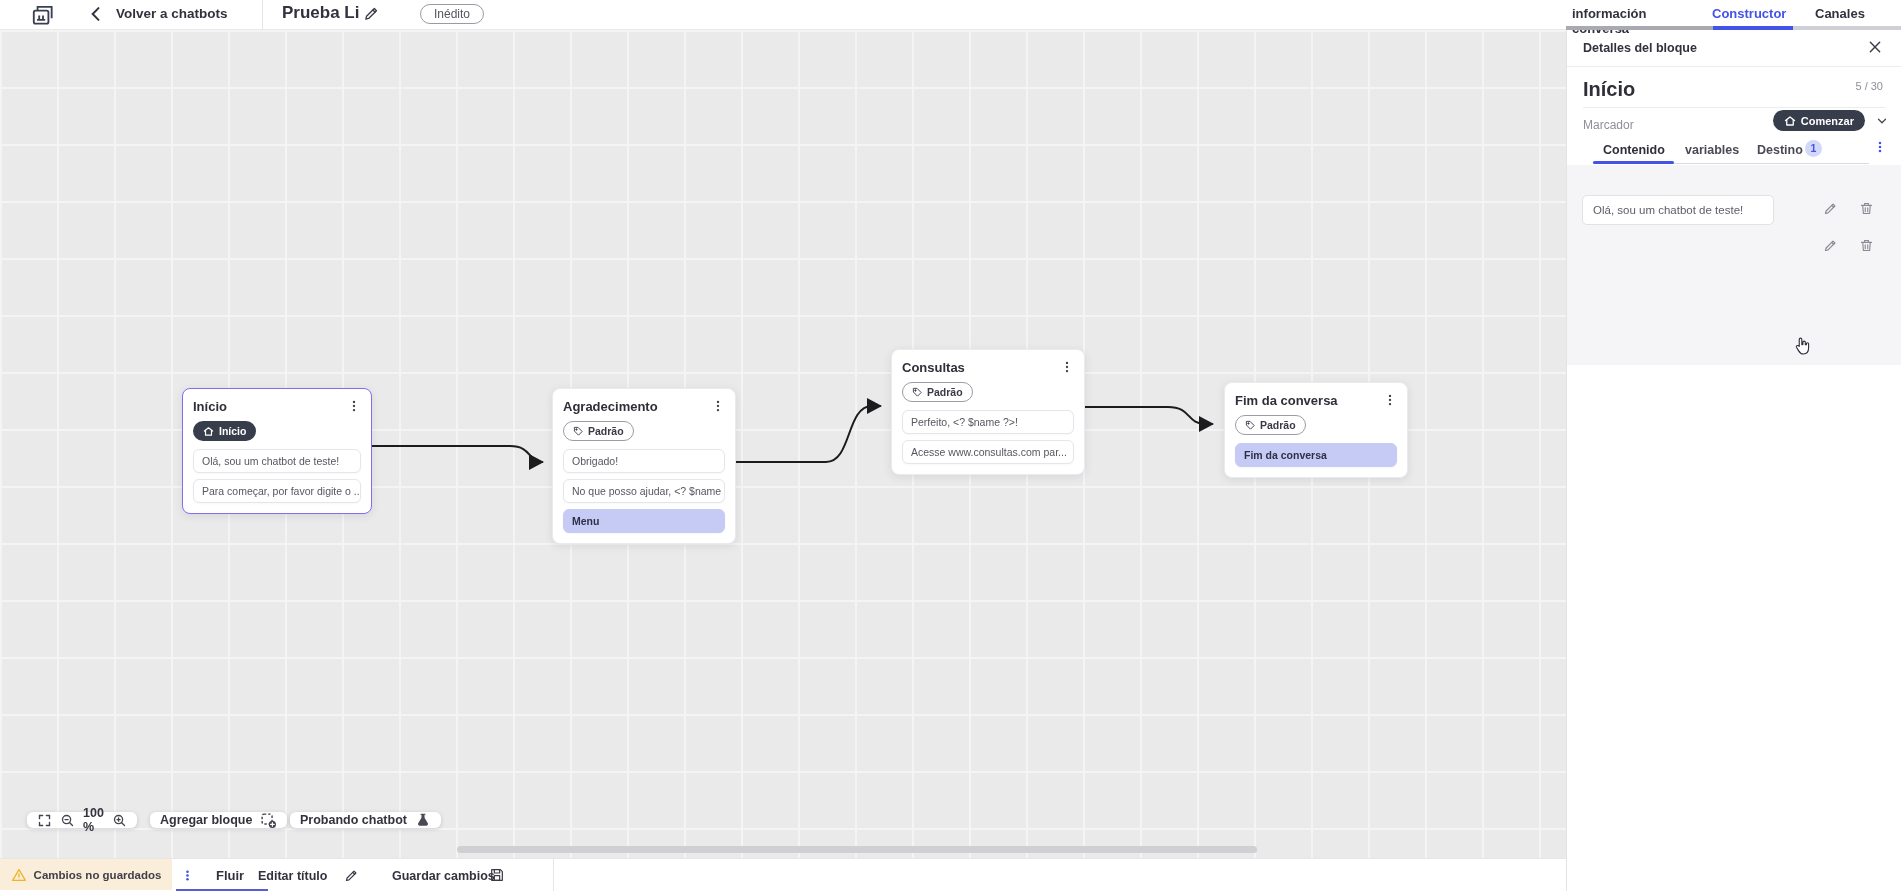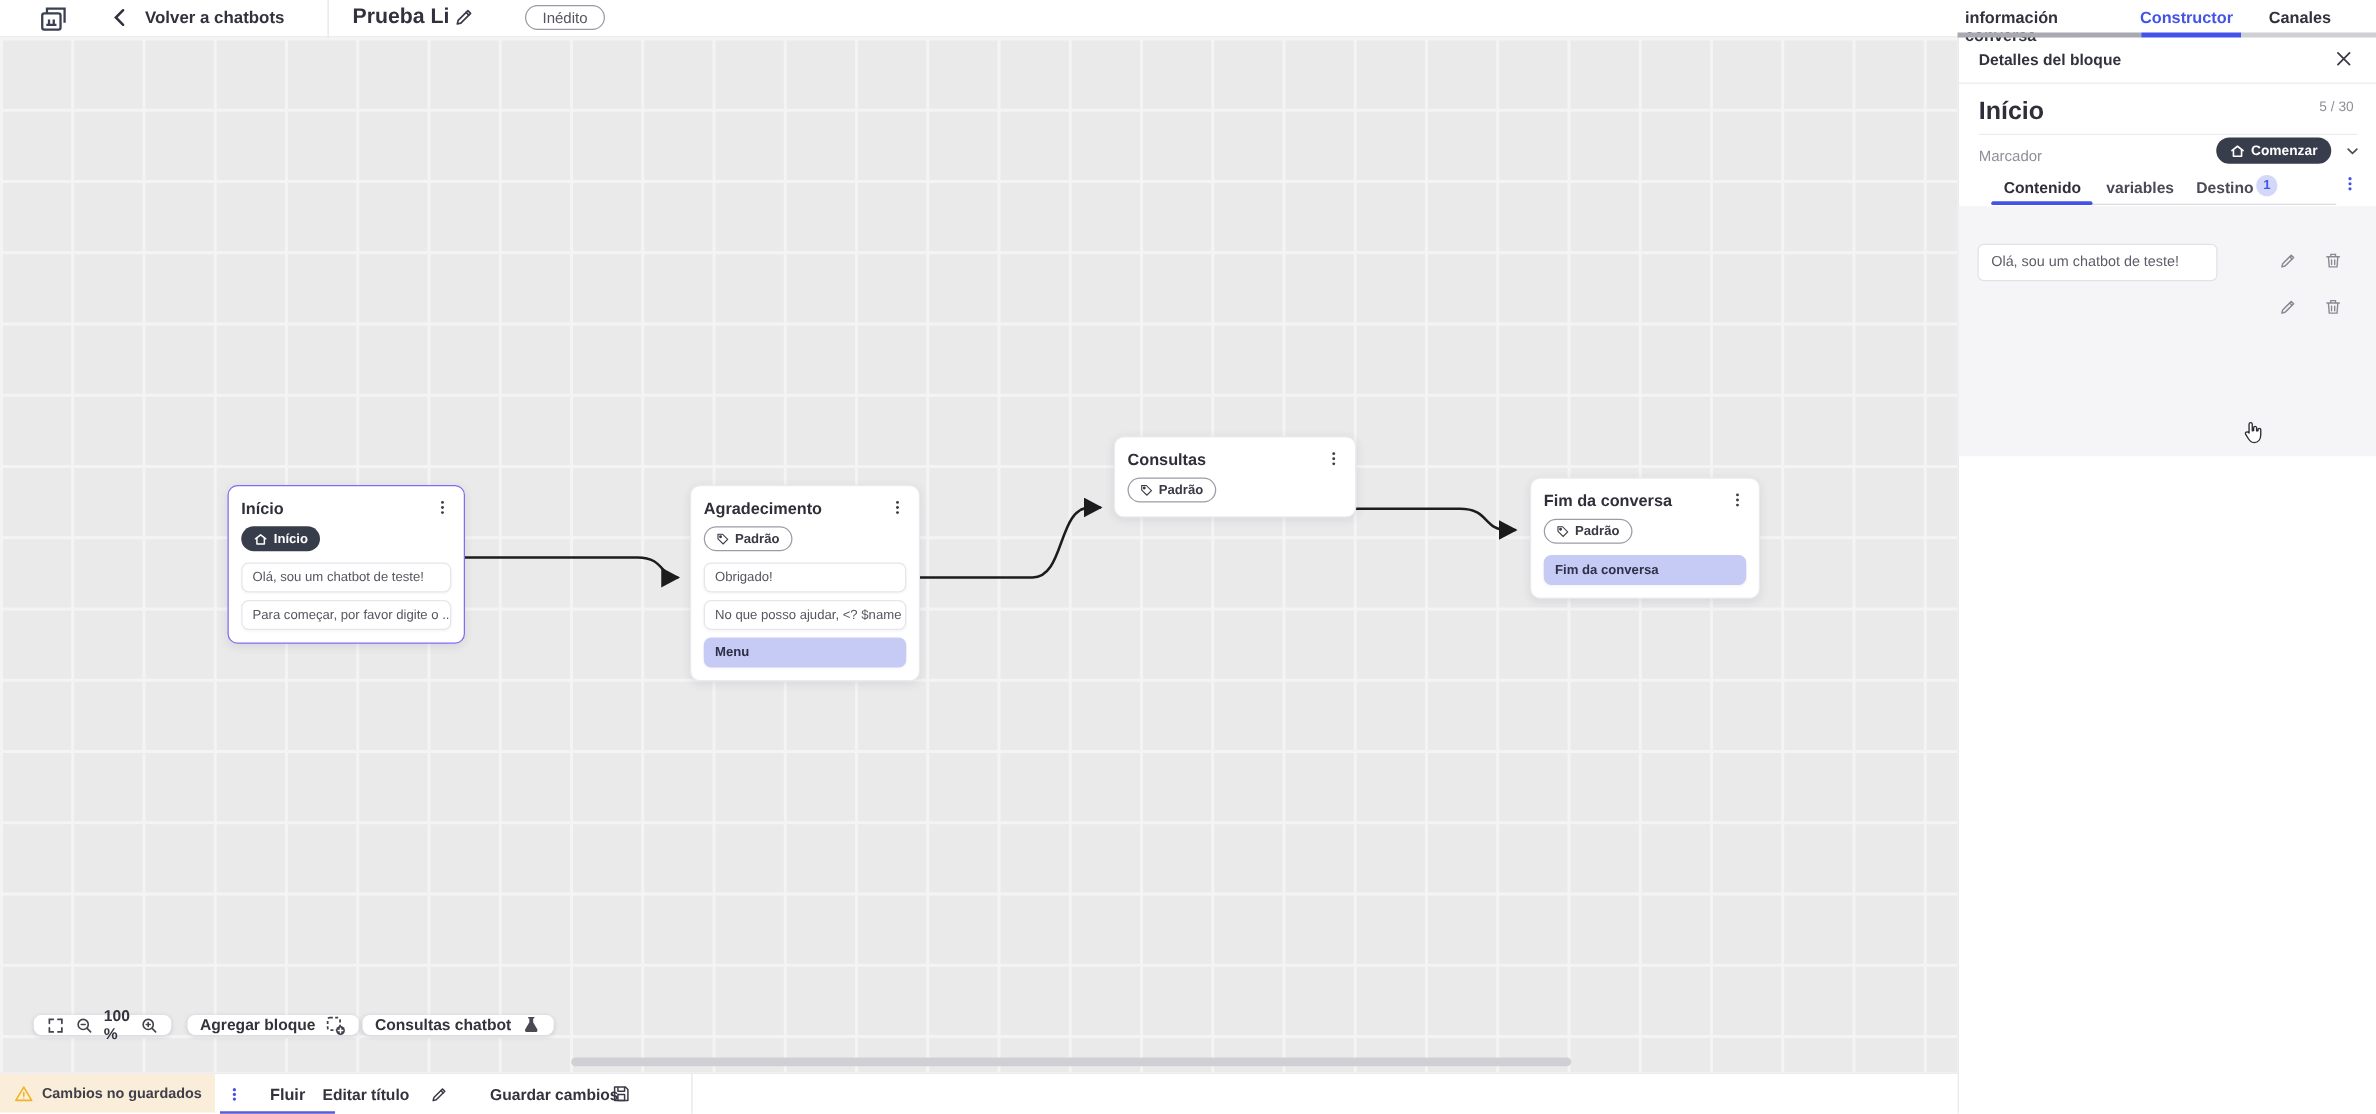--- a/index.html
+++ b/index.html
@@ -229,20 +229,24 @@
       </div>
       <span class="badge-outline">
         <span style="width:11px;height:11px;">
           <svg viewBox="0 0 24 24" fill="none" stroke="currentColor" stroke-width="2">
               <path d="M20 12l-8 8-9-9V3h8z"></path>
               <circle cx="7.5" cy="7.5" r="1.5" fill="currentColor"></circle>
             </svg>
         </span>
         <span>Padrão</span>
       </span>
+      <div class="node-rows">
+        <div class="node-row">Perfeito, &lt;? $name ?&gt;!</div>
+        <div class="node-row">Acesse www.consultas.com par...</div>
+      </div>
     </div>
 
     <div class="node" style="left:1224px; top:352px; width:184px;">
       <div class="node-head">
         <span class="node-title">Fim da conversa</span>
         <span class="dots-v">
           <svg viewBox="0 0 24 24" fill="currentColor">
               <circle cx="12" cy="5" r="2"></circle>
               <circle cx="12" cy="12" r="2"></circle>
               <circle cx="12" cy="19" r="2"></circle>
@@ -288,21 +292,21 @@
         <span>Agregar bloque</span>
         <span class="tool-icon" style="width:17px;height:17px;">
           <svg viewBox="0 0 24 24" fill="none" stroke="currentColor" stroke-width="2">
               <rect x="3" y="3" width="14" height="14" rx="2.5" stroke-dasharray="3.4 2.6"></rect>
               <circle cx="17.5" cy="17.5" r="5" fill="currentColor" stroke="none"></circle>
               <path d="M17.5 15v5M15 17.5h5" stroke="#fff" stroke-width="1.7" stroke-linecap="round"></path>
             </svg>
         </span>
       </div>
       <div class="tool-btn" style="left:290px;">
-        <span>Consultas chatbot</span>
+        <span>Probando chatbot</span>
         <span class="tool-icon flask" style="width:16px;height:16px;">
           <svg viewBox="0 0 24 24" fill="currentColor">
               <path d="M9 2.5h6a.9.9 0 0 1 0 1.8h-.7v4.4l4.9 8.3c.9 1.5-.2 3.5-2 3.5H6.8c-1.8 0-2.9-2-2-3.5l4.9-8.3V4.3H9a.9.9 0 0 1 0-1.8z"></path>
             </svg>
         </span>
       </div>
     </div>
 
     <div class="hscroll"></div>
   </div>

